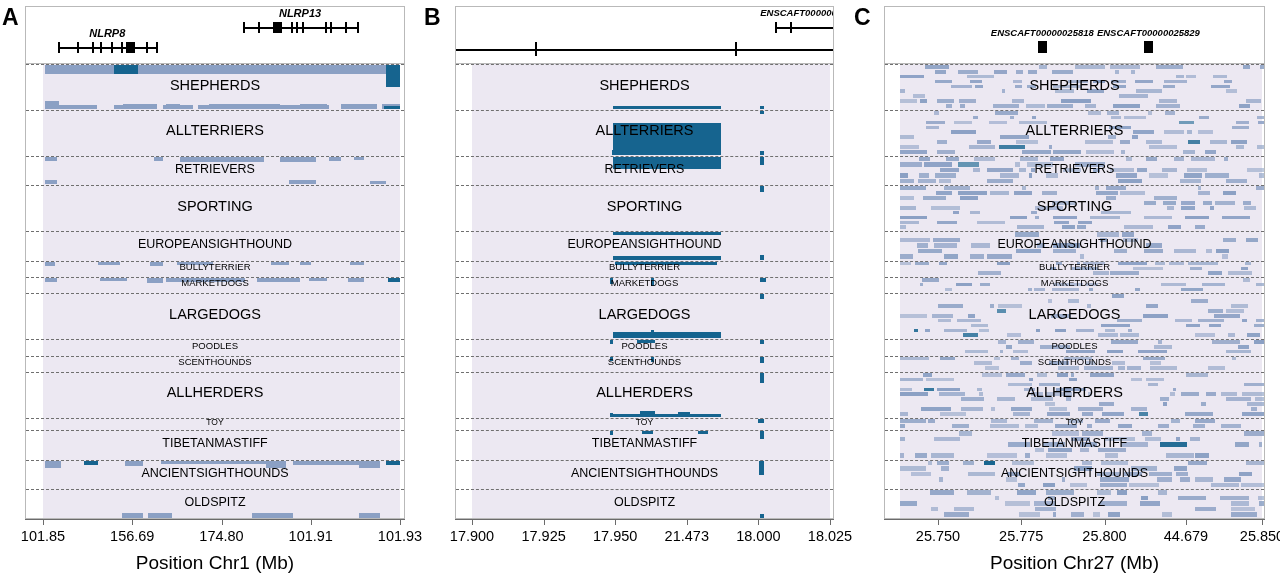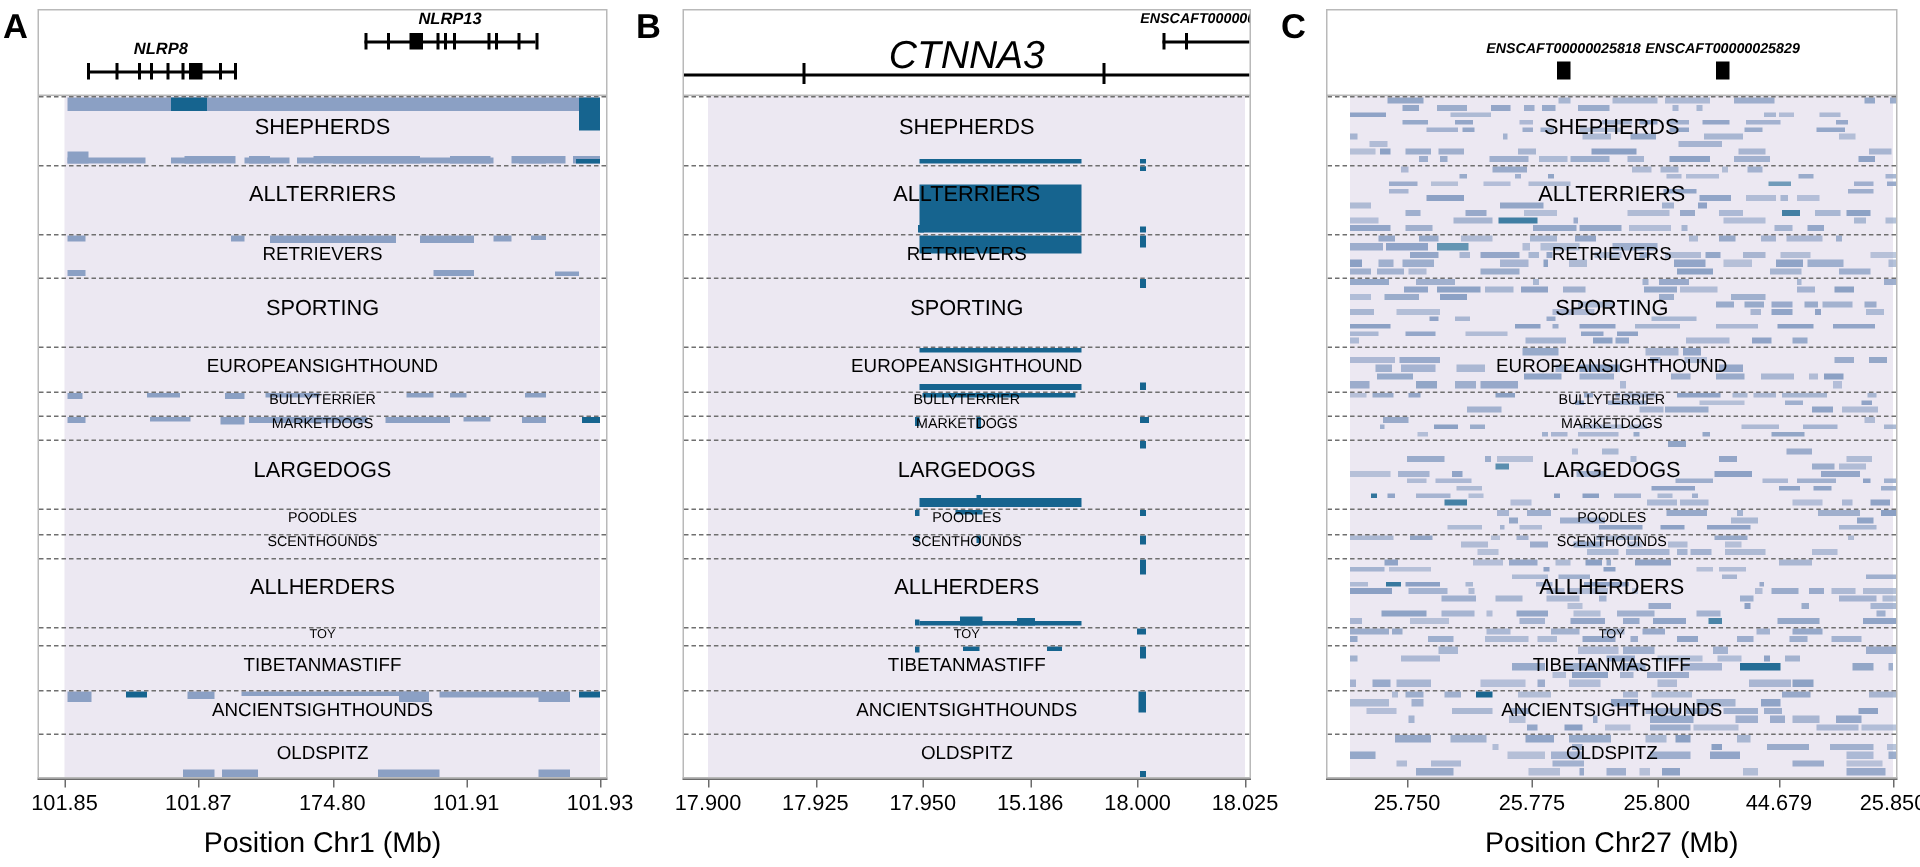--- a/index.html
+++ b/index.html
@@ -147,31 +147,30 @@
       <div class="band-label" style="top: 371.992px; font-size: 12.5px; line-height: 14.375px;">TIBETANMASTIFF</div>
       <div class="band-line" style="top: 395.794px;"></div>
       <div class="band-label" style="top: 401.595px; font-size: 12.5px; line-height: 14.375px;">ANCIENTSIGHTHOUNDS</div>
       <div class="band-line" style="top: 425.397px;"></div>
       <div class="band-label" style="top: 431.198px; font-size: 12.5px; line-height: 14.375px;">OLDSPITZ</div>
     </div>
     <div class="axis-line" style="left: 25px; top: 519px; width: 380px;"></div>
     <div class="axis-tick" style="left: 43px; top: 520px;"></div>
     <div class="axis-tick-label" style="left: 43px; top: 528px;">101.85</div>
     <div class="axis-tick" style="left: 132.25px; top: 520px;"></div>
-    <div class="axis-tick-label" style="left: 132.25px; top: 528px;">101.87</div>
+    <div class="axis-tick-label" style="left: 132.25px; top: 528px;">156.69</div>
     <div class="axis-tick" style="left: 221.5px; top: 520px;"></div>
     <div class="axis-tick-label" style="left: 221.5px; top: 528px;">174.80</div>
     <div class="axis-tick" style="left: 310.75px; top: 520px;"></div>
     <div class="axis-tick-label" style="left: 310.75px; top: 528px;">101.91</div>
     <div class="axis-tick" style="left: 400px; top: 520px;"></div>
     <div class="axis-tick-label" style="left: 400px; top: 528px;">101.93</div>
     <div class="axis-title" style="left: 25px; width: 380px; top: 552px;">Position Chr1 (Mb)</div>
     <div class="panel-letter" style="left: 424px; top: 6px;">B</div>
     <div class="genebox" style="left: 455px; top: 6px; width: 379px; height: 58px;">
-      <div class="gene-title" style="left: 50%; top: 14px; transform: translateX(-50%);">CTNNA3</div>
       <div class="gene-line" style="left: 0px; top: 42px; width: 377px;"></div>
       <div class="gene-tick" style="left: 79.17px; top: 35px; height: 14px;"></div>
       <div class="gene-tick" style="left: 278.98px; top: 35px; height: 14px;"></div>
       <div class="gene-line" style="left: 318.565px; top: 20px; width: 58.435px;"></div>
       <div class="gene-tick" style="left: 318.565px; top: 15px; height: 11px;"></div>
       <div class="gene-tick" style="left: 333.645px; top: 15px; height: 11px;"></div>
       <div class="gene-tick" style="left: 377px; top: 15px; height: 11px;"></div>
       <div class="gene-name small" style="left: 347.782px; top: 0px; transform: translateX(-50%);">ENSCAFT00000056</div>
     </div>
     <div class="databox" style="left: 455px; top: 64px; width: 379px; height: 455px;">
@@ -247,21 +246,21 @@
       <div class="band-label" style="top: 431.198px; font-size: 12.5px; line-height: 14.375px;">OLDSPITZ</div>
     </div>
     <div class="axis-line" style="left: 455px; top: 519px; width: 379px;"></div>
     <div class="axis-tick" style="left: 472px; top: 520px;"></div>
     <div class="axis-tick-label" style="left: 472px; top: 528px;">17.900</div>
     <div class="axis-tick" style="left: 543.6px; top: 520px;"></div>
     <div class="axis-tick-label" style="left: 543.6px; top: 528px;">17.925</div>
     <div class="axis-tick" style="left: 615.2px; top: 520px;"></div>
     <div class="axis-tick-label" style="left: 615.2px; top: 528px;">17.950</div>
     <div class="axis-tick" style="left: 686.8px; top: 520px;"></div>
-    <div class="axis-tick-label" style="left: 686.8px; top: 528px;">15.186</div>
+    <div class="axis-tick-label" style="left: 686.8px; top: 528px;">21.473</div>
     <div class="axis-tick" style="left: 758.4px; top: 520px;"></div>
     <div class="axis-tick-label" style="left: 758.4px; top: 528px;">18.000</div>
     <div class="axis-tick" style="left: 830px; top: 520px;"></div>
     <div class="axis-tick-label" style="left: 830px; top: 528px;">18.025</div>
     <div class="panel-letter" style="left: 854px; top: 6px;">C</div>
     <div class="genebox" style="left: 884px; top: 6px; width: 381px; height: 58px;">
       <div class="gene-exon" style="left: 153.285px; top: 34px; width: 9px; height: 12px;"></div>
       <div class="gene-name small" style="left: 157.285px; top: 20px; transform: translateX(-50%);">ENSCAFT00000025818</div>
       <div class="gene-exon" style="left: 259.405px; top: 34px; width: 9px; height: 12px;"></div>
       <div class="gene-name small" style="left: 263.405px; top: 20px; transform: translateX(-50%);">ENSCAFT00000025829</div>

